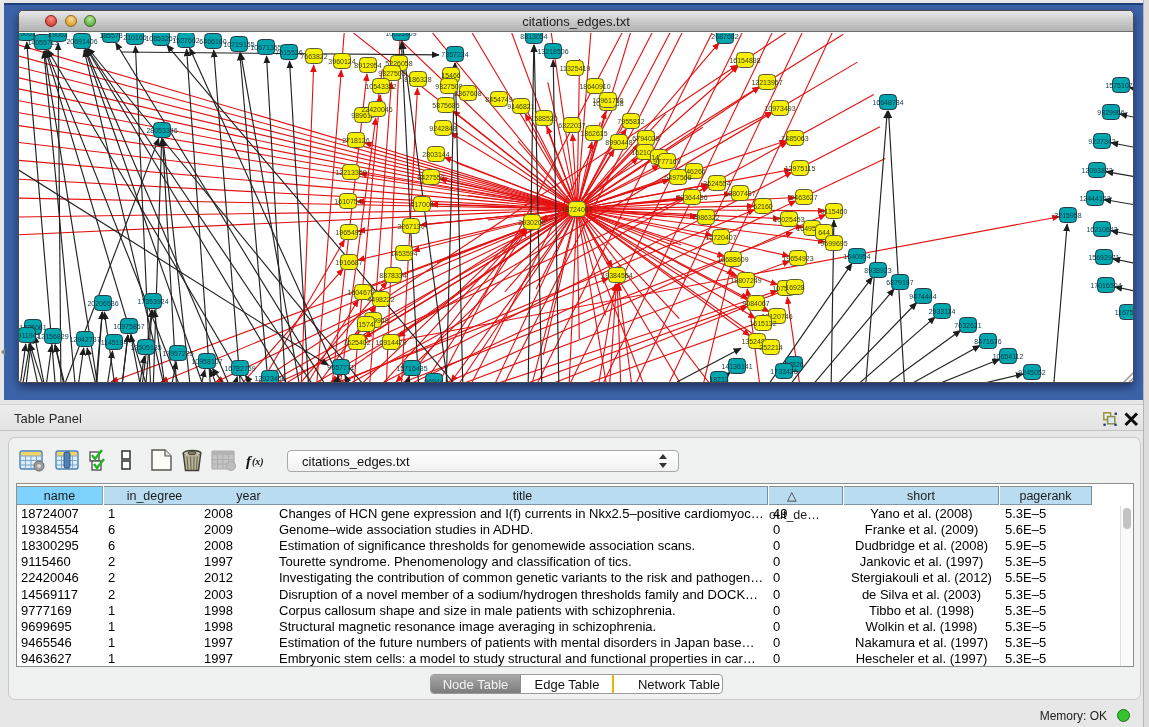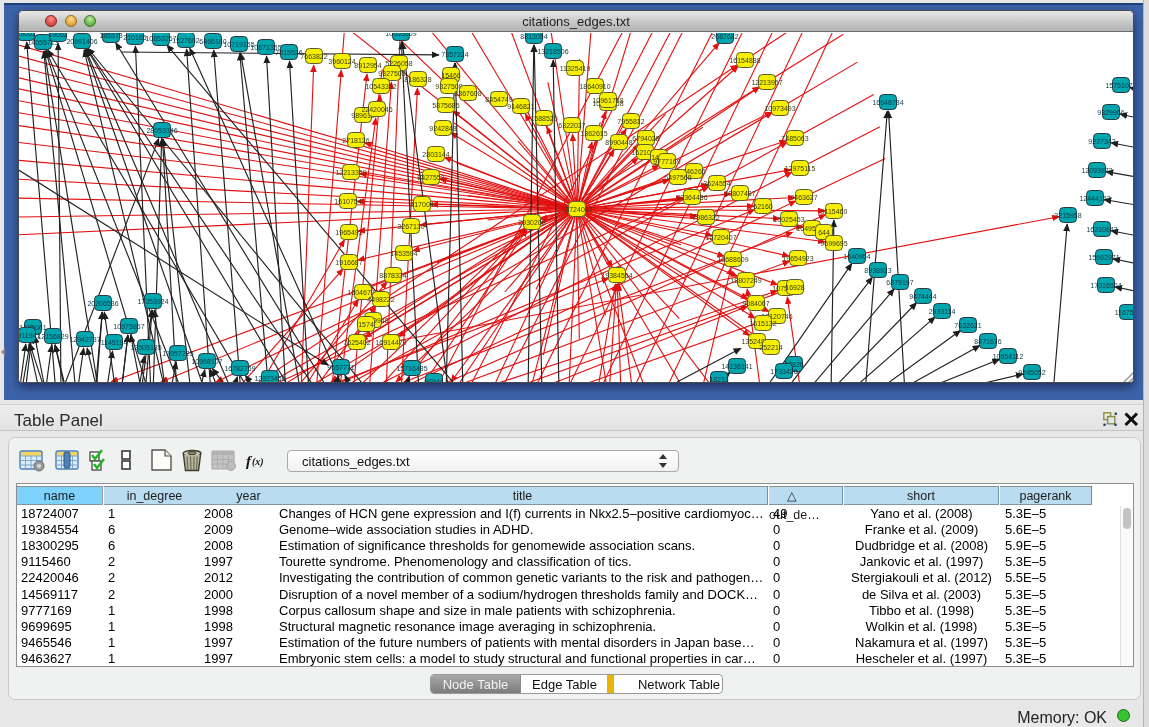--- a/index.html
+++ b/index.html
@@ -2,34 +2,34 @@
 <html><head><meta charset="utf-8"><style>
 *{margin:0;padding:0;box-sizing:border-box}
 body{width:1149px;height:727px;background:#e7e7e7;font-family:"Liberation Sans",sans-serif;position:relative;overflow:hidden}
 #desktop{position:absolute;left:4px;top:3px;width:1139px;height:397px;background:#3c63a9;border-top:2px solid #1f3f77}
 #win{position:absolute;left:18px;top:10px;width:1116px;height:373px;border-radius:5px 5px 4px 4px;background:#fff;box-shadow:0 4px 10px rgba(0,0,25,.5);overflow:hidden;border:1px solid #4a4a4a}
 #tbar{position:absolute;left:0;top:0;width:100%;height:21px;background:linear-gradient(#e9e9e9,#cdcdcd 45%,#b2b2b2);border-bottom:1px solid #6e6e6e;border-radius:4px 4px 0 0}
 #tbar .tl{position:absolute;top:4px;width:12px;height:12px;border-radius:50%}
 #title{position:absolute;width:100%;text-align:center;top:3px;font-size:13px;color:#222}
 #graph{position:absolute;left:0;top:22px;width:1116px;height:351px;background:#fff;overflow:hidden}
 #tpbar{position:absolute;left:0;top:404px;width:1149px;height:27px;background:linear-gradient(#ededed,#e3e3e3);border-top:1px solid #cfcfcf;border-bottom:1px solid #c3c3c3}
-#tpbar .t{position:absolute;left:14px;top:6px;font-size:17px;color:#2a2a2a}
+#tpbar .t{position:absolute;left:14px;top:6px;font-size:13px;color:#2a2a2a}
 #inner{position:absolute;left:8px;top:437px;width:1133px;height:263px;background:#f0f1f1;border:1px solid #c9c9c9;border-radius:7px}
 #combo{position:absolute;left:287px;top:450px;width:392px;height:22px;background:linear-gradient(#fff,#f1f1f1);border:1px solid #a9a9a9;border-radius:4px}
 #combo .ct{position:absolute;left:14px;top:3px;font-size:13px;color:#111}
 #tablebg{position:absolute;left:16px;top:483px;width:1118px;height:184px;background:#fff;border:1px solid #8e8e8e}
 .hc{position:absolute;top:486px;height:19px;background:#badcf0;border-right:1px solid #6f8fa2;font-size:12.5px;color:#1c1c1c;text-align:center;line-height:19px;border-top:1px solid #8e8e8e;border-bottom:1px solid #7d96a5}
 .trow{position:absolute;left:0;top:0;width:1134px;height:16px;font-size:13px;color:#000}
 .trow span{position:absolute;white-space:nowrap;top:0}
 .trow .ctr{text-align:center}
 #vsb{position:absolute;left:1120px;top:506px;width:13px;height:160px;background:#fafafa;border-left:1px solid #e0e0e0}
 #vsb .th{position:absolute;left:2px;top:2px;width:8px;height:21px;border-radius:4px;background:#c2c2c2}
 #seg{position:absolute;left:430px;top:674px;width:293px;height:20px;border:1px solid #9a9a9a;border-radius:4px;background:#fff;overflow:hidden}
 .sg{position:absolute;top:0;height:100%;font-size:13px;text-align:center;line-height:19px;color:#111}
-#mem{position:absolute;right:42px;top:709px;font-size:16px;color:#222}
+#mem{position:absolute;right:42px;top:709px;font-size:12px;color:#222}
 #memdot{position:absolute;right:19px;top:709px;width:13px;height:13px;border-radius:50%;background:#35c32f;border:1.5px solid #1c6e1e}
 #rgut{position:absolute;right:0;top:0;width:6px;height:727px;background:#dcdcdc;border-left:1px solid #b5b5b5}
 </style></head><body>
 <div id="desktop"></div>
 <div id="win">
   <div id="tbar">
     <div class="tl" style="left:26px;background:radial-gradient(circle at 50% 30%,#f2938c,#e1524a 55%,#b33a33);border:1px solid #89231e"></div>
     <div class="tl" style="left:46px;background:radial-gradient(circle at 50% 30%,#f8dc9a,#e9b043 55%,#c08c2c);border:1px solid #8f6a1c"></div>
     <div class="tl" style="left:65px;background:radial-gradient(circle at 50% 30%,#c0e8a8,#71bf52 55%,#4f9b39);border:1px solid #3e7222"></div>
     <div id="title">citations_edges.txt</div>
@@ -713,21 +713,21 @@
     <span style="left:108px">2</span>
     <span style="left:204px">2012</span>
     <span style="left:279px">Investigating the contribution of common genetic variants to the risk and pathogen…</span>
     <span style="left:773px">0</span>
     <span class="ctr" style="left:844px;width:155px">Stergiakouli et al. (2012)</span>
     <span style="left:1005px">5.5E–5</span>
   </div>
 <div class="trow" style="top:586.5px">
 <span style="left:21px">14569117</span>
     <span style="left:108px">2</span>
-    <span style="left:204px">2000</span>
+    <span style="left:204px">2003</span>
     <span style="left:279px">Disruption of a novel member of a sodium/hydrogen thresholds family and DOCK…</span>
     <span style="left:773px">0</span>
     <span class="ctr" style="left:844px;width:155px">de Silva et al. (2003)</span>
     <span style="left:1005px">5.3E–5</span>
   </div>
 <div class="trow" style="top:602.6px">
 <span style="left:21px">9777169</span>
     <span style="left:108px">1</span>
     <span style="left:204px">1998</span>
     <span style="left:279px">Corpus callosum shape and size in male patients with schizophrenia.</span>
@@ -760,20 +760,20 @@
     <span style="left:279px">Embryonic stem cells: a model to study structural and functional properties in car…</span>
     <span style="left:773px">0</span>
     <span class="ctr" style="left:844px;width:155px">Hescheler et al. (1997)</span>
     <span style="left:1005px">5.3E–5</span>
   </div>
 <div id="vsb">
     <div class="th"></div>
   </div>
 <div id="seg">
  <div class="sg" style="left:0;width:90px;background:linear-gradient(#a8a8a8,#7c7c7c);color:#f3f3f3;border-right:1px solid #8b8b8b">Node Table</div>
- <div class="sg" style="left:91px;width:92px;border-right:7px solid #eab308">Edge Table</div>
+ <div class="sg" style="left:91px;width:92px;border-right:2px solid #eab308">Edge Table</div>
  <div class="sg" style="left:184px;width:128px">Network Table</div>
 </div>
 <div id="mem">Memory: OK</div>
 <div id="memdot"></div>
 <div id="rgut"></div>
 <svg width="6" height="10" viewBox="0 0 6 10" style="position:absolute;left:0px;top:347px">
     <path d="M5 1 L1 5 L5 9 z" fill="#8a8a8a"></path>
   </svg>
 </body></html>

